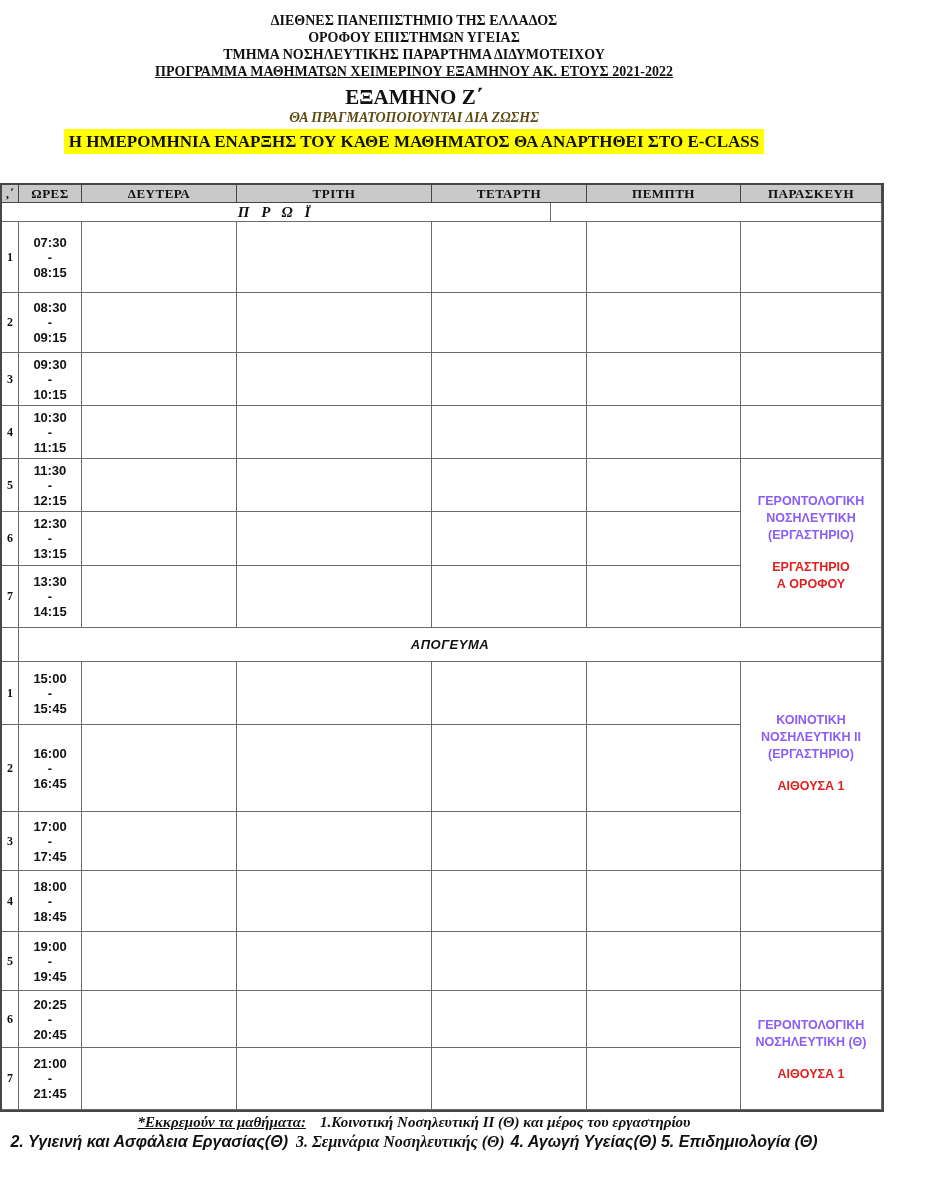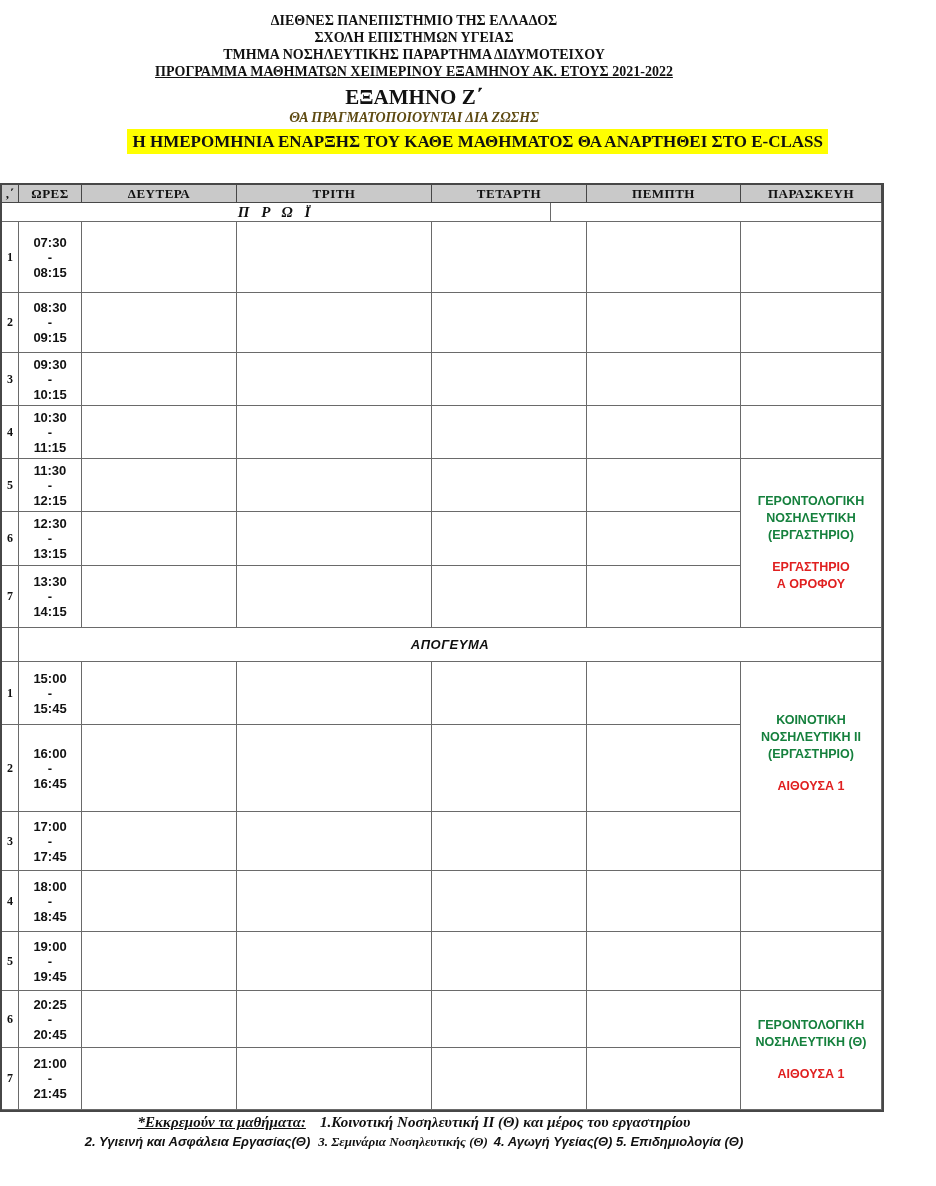--- a/index.html
+++ b/index.html
@@ -5,21 +5,21 @@
   * { margin:0; padding:0; box-sizing:border-box; }
   body { width:936px; height:1186px; background:#ffffff; font-family:"Liberation Serif", serif; }
   .page { width:828px; padding-top:12px; }
 
   
   .doc-header { text-align:center; }
   .h-line { font-weight:bold; font-size:14px; line-height:17px; color:#111; }
   .h-line.underline { text-decoration:underline; }
   .sem-title { font-weight:bold; font-size:21px; line-height:26px; margin-top:4px; color:#111; }
   .brown-note { font-weight:bold; font-style:italic; font-size:14px; line-height:16px; color:#5e4a12; }
-  .hl-wrap { margin-top:3px;text-align:right; }
+  .hl-wrap { margin-top:3px; }
   .highlight { display:inline-block; font-weight:bold; font-size:17px; line-height:21px;
                background:#ffff00; color:#111; padding:2px 5px; }
 
   
   .grid {
     width:884px; margin:29px auto 0 auto;
     display:grid;
     grid-template-columns:17px 63px 155px 195px 119px 36px 154px 141px;
     grid-template-rows:18px 19px 71px 60px 53px 53px 53px 54px 62px 34px 63px 87px 59px 61px 59px 57px 62px;
     border:2px solid #474747;
@@ -31,40 +31,40 @@
          border-right:1px solid #474747; border-bottom:1px solid #474747; }
   .span2 { grid-column:span 2; }
   .num { font-weight:bold; font-size:12px; color:#111; }
   .time { flex-direction:column; font-family:"Liberation Sans", sans-serif;
           font-weight:bold; font-size:13px; line-height:15px; color:#111; }
   .sec { font-weight:bold; font-style:italic; color:#111; }
   .sec.proi { font-size:15px; letter-spacing:4px; }
   .sec.apog { font-family:"Liberation Sans", sans-serif; font-size:13px; letter-spacing:0.5px; }
   .course { flex-direction:column; font-family:"Liberation Sans", sans-serif;
             font-weight:bold; font-size:12.5px; line-height:17px; text-align:center; }
-  .course-title { white-space:pre-line; color:#15803d; }
+  .course-title { white-space:pre-line; color:#8b5cf6; }
   .course-room  { white-space:pre-line; color:#e02020; margin-top:15px; }
   .course.pull-up { padding-bottom:26px; }
 
   
   .doc-footer { text-align:center; font-weight:bold; font-style:italic; color:#111; }
   .f-line1 { font-size:15px; line-height:20px; }
   .f-label { text-decoration:underline; margin-right:14px; }
-  .f-line2 { font-size:13px; line-height:20px; }
+  .f-line2 { font-size:16px; line-height:20px; }
   .f-sans  { font-family:"Liberation Sans", sans-serif; }
   .f-serif { font-family:"Liberation Serif", serif; margin:0 6px 0 8px; }
 </style>
 </head>
 <body>
 
 <div class="page">
 
   <div class="doc-header">
     <div class="h-line">ΔΙΕΘΝΕΣ ΠΑΝΕΠΙΣΤΗΜΙΟ ΤΗΣ ΕΛΛΑΔΟΣ</div>
-    <div class="h-line">ΣΧΟΛΗ ΕΠΙΣΤΗΜΩΝ ΥΓΕΙΑΣ</div>
+    <div class="h-line">ΟΡΟΦΟΥ ΕΠΙΣΤΗΜΩΝ ΥΓΕΙΑΣ</div>
     <div class="h-line">ΤΜΗΜΑ ΝΟΣΗΛΕΥΤΙΚΗΣ ΠΑΡΑΡΤΗΜΑ ΔΙΔΥΜΟΤΕΙΧΟΥ</div>
     <div class="h-line underline">ΠΡΟΓΡΑΜΜΑ ΜΑΘΗΜΑΤΩΝ ΧΕΙΜΕΡΙΝΟΥ ΕΞΑΜΗΝΟΥ ΑΚ. ΕΤΟΥΣ 2021-2022</div>
     <div class="sem-title">ΕΞΑΜΗΝΟ Ζ΄</div>
     <div class="brown-note">ΘΑ ΠΡΑΓΜΑΤΟΠΟΙΟΥΝΤΑΙ ΔΙΑ ΖΩΣΗΣ</div>
     <div class="hl-wrap">
       <span class="highlight">Η ΗΜΕΡΟΜΗΝΙΑ ΕΝΑΡΞΗΣ ΤΟΥ ΚΑΘΕ ΜΑΘΗΜΑΤΟΣ ΘΑ ΑΝΑΡΤΗΘΕΙ ΣΤΟ E-CLASS</span>
     </div>
   </div>
 
   <div class="grid">

